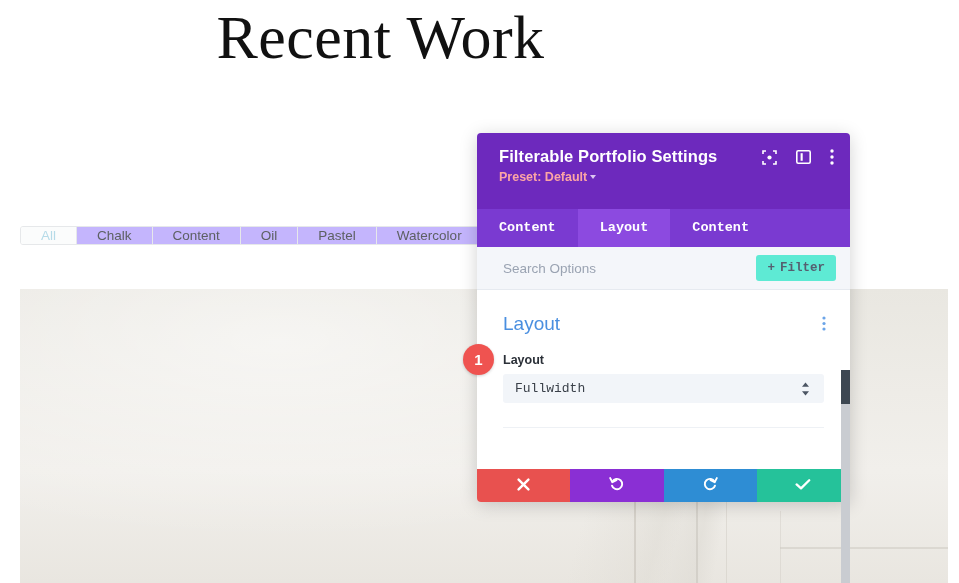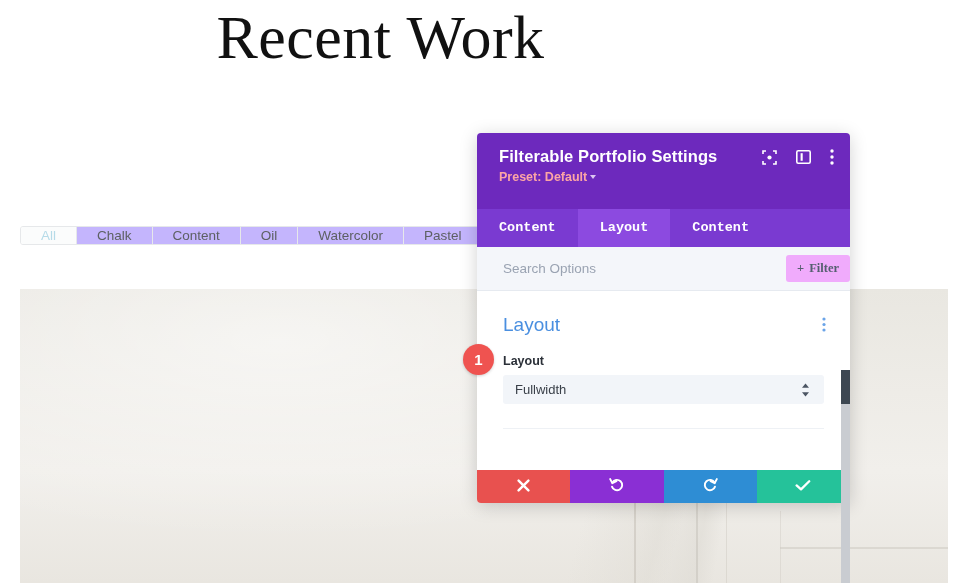--- a/index.html
+++ b/index.html
@@ -173,44 +173,44 @@
     white-space: nowrap;
   }
   .tab.active { background: #8c4ae0; }
 
   .search-row {
     display: flex;
     align-items: center;
     justify-content: center;
     background: #f4f6fa;
     border-bottom: 1px solid #e6eaf0;
-    padding: 8px 0 8px 26px;
+    padding: 8px 14px 8px 26px;
     position: relative;
   }
   .search-input {
     border: none;
     background: transparent;
     outline: none;
     font-size: 13.5px;
     color: #8a94a6;
     font-family: "Liberation Sans", sans-serif;
     flex: 1;
     padding: 3px 0;
   }
   .search-input::placeholder { color: #9aa3b2; }
   .filter-btn {
-    background: #f0abfc;
+    background: #5eead4;
     color: #555f70;
     font-size: 12.5px;
     font-weight: bold;
     border: none;
     border-radius: 3px;
     padding: 6px 11px;
     cursor: pointer;
-    font-family: Liberation Serif, serif;
+    font-family: Liberation Mono, monospace;
     white-space: nowrap;
   }
   .filter-btn .plus { margin-right: 5px; font-weight: bold; }
 
   .modal-body {
     background: #ffffff;
     position: relative;
     height: 179px;
     overflow: hidden;
   }
@@ -242,20 +242,21 @@
     border-radius: 3px;
     height: 29px;
     display: flex;
     align-items: center;
     padding: 0 12px;
     cursor: pointer;
   }
   .select-value {
     font-size: 13px;
     color: #3a4049;
+    font-family: Liberation Mono, monospace;
   }
   .stepper-arrows {
     position: absolute;
     right: 14px; top: 50%;
     transform: translateY(-50%);
     line-height: 0;
   }
   .section-divider {
     height: 1px;
     background: #eef1f5;
@@ -324,22 +325,22 @@
 
 <div id="page">
 
   <h1 class="page-title">Recent Work</h1>
 
   <div class="filter-bar">
     <div class="filter-item active">All</div>
     <div class="filter-item">Chalk</div>
     <div class="filter-item">Content</div>
     <div class="filter-item">Oil</div>
+    <div class="filter-item">Pastel</div>
     <div class="filter-item">Watercolor</div>
-    <div class="filter-item">Pastel</div>
   </div>
 
   <div class="photo">
     <div class="sheen"></div>
     <div class="hairline"></div>
     <div class="edge-a"></div>
     <div class="edge-b"></div>
     <div class="edge-c"></div>
     <div class="edge-d"></div>
     <div class="edge-e"></div>

